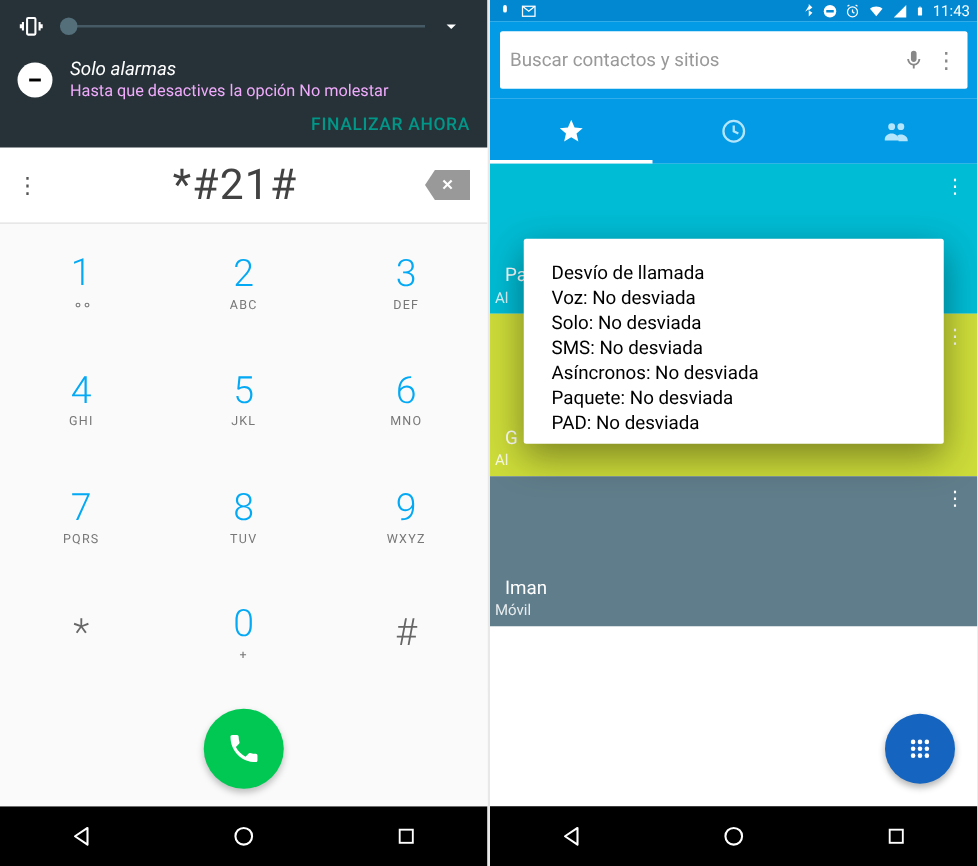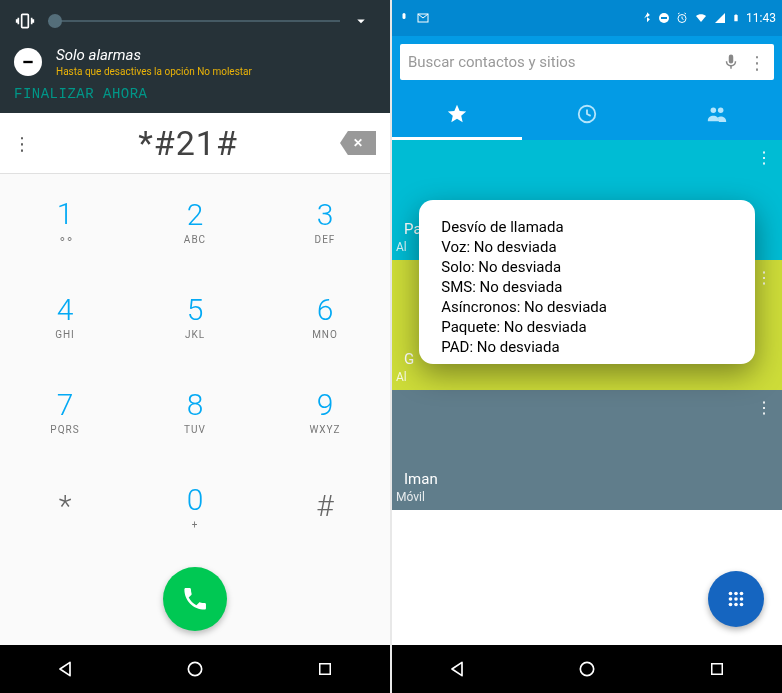--- a/index.html
+++ b/index.html
@@ -12,57 +12,57 @@
   
   .shade { background: #263238; color: #fff; padding: 10px 14px 4px 14px; position: relative; }
   .vol-row { display: flex; align-items: center; gap: 12px; }
   .vol-icon { width: 22px; height: 22px; display: flex; align-items: center; justify-content: center; font-size: 16px; }
   .vol-bar { flex: 1; height: 2px; background: #455a64; position: relative; }
   .vol-knob { position: absolute; left: 0; top: -6px; width: 14px; height: 14px; border-radius: 50%; background: #546e7a; }
   .vol-expand { width: 24px; text-align: center; }
   .alarm-row { display: flex; align-items: center; gap: 14px; margin-top: 14px; }
   .alarm-icon { width: 28px; height: 28px; border-radius: 50%; background: #fff; color: #000; display: flex; align-items: center; justify-content: center; font-weight: bold; font-size: 18px; }
   .alarm-text { font-size: 15px; font-style: italic; }
-  .alarm-sub { color: #eab308; font-size: 10px; margin-top: 2px; }
-  .shade-action-row { padding: 8px 0 6px 0; font-family: Liberation Mono, monospace; }
+  .alarm-sub { color: #f0abfc; font-size: 13px; margin-top: 2px; }
+  .shade-action-row { text-align: right; padding: 8px 0 6px 0; }
   .shade-action { color: #009688; font-size: 14px; letter-spacing: .5px; font-weight: 500; }
   
   .dialer { flex: 1; background: #fafafa; display: flex; flex-direction: column; }
   .dialed-row { display: flex; align-items: center; padding: 10px 14px 10px 8px; background:#fff; border-bottom:1px solid #e0e0e0;}
   .menu-dots { width: 28px; text-align: center; font-size: 18px; color: #555; }
   .dialed { flex: 1; text-align: center; font-size: 34px; font-weight: 400; color: #424242; letter-spacing: 1px;}
   .backspace { width: 36px; height: 24px; background:#999; clip-path: polygon(22% 0, 100% 0, 100% 100%, 22% 100%, 0 50%); display:flex;align-items:center;justify-content:center;color:#fff;font-size:12px;font-weight:bold;}
   .keypad { flex: 1; display: grid; grid-template-columns: repeat(3, 1fr); grid-template-rows: repeat(4, 1fr); }
   .key { display: flex; flex-direction: column; align-items: center; justify-content: center; }
   .key-num { font-size: 30px; color: #03a9f4; font-weight: 300;}
   .key-num.neutral { color:#666; }
   .key-letters { font-size: 10px; color: #777; margin-top: 2px; letter-spacing: 1px; }
   .vm-icon { font-size: 11px; letter-spacing: -2px; color:#777; margin-top:2px;}
   .call-row { height: 92px; display:flex; align-items:center; justify-content:center; background:#fafafa; position:relative;}
   .call-fab { width: 64px; height: 64px; border-radius: 50%; background:#00c853; display:flex; align-items:center; justify-content:center; box-shadow:0 3px 6px rgba(0,0,0,.25);}
   
-  .statusbar { height: 36px; background:#0288d1; color:#fff; display:flex; align-items:center; justify-content:space-between; padding:0 6px; font-size:12px;}
+  .statusbar { height: 17px; background:#0288d1; color:#fff; display:flex; align-items:center; justify-content:space-between; padding:0 6px; font-size:12px;}
   .status-icons { display:flex; gap:6px; align-items:center; }
   .searchbar-wrap { background:#039be5; padding:8px; }
-  .searchbar { background:#fff; height:36px; border-radius:2px; display:flex; align-items:center; padding:0 8px; gap:8px; color:#999;}
+  .searchbar { background:#fff; height:46px; border-radius:2px; display:flex; align-items:center; padding:0 8px; gap:8px; color:#999;}
   .search-text { flex:1; font-size:15px;}
   .tabs { background:#039be5; height:52px; display:flex; position: relative;}
   .tab { flex:1; display:flex; align-items:center; justify-content:center; color:#b3e5fc;}
   .tab.active { color:#fff; }
   .tab-indicator { position:absolute; bottom:0; left:0; width:33.33%; height:3px; background:#fff;}
   .contacts-bg { flex:1; position:relative; }
   .tile-col { position:absolute; inset:0; display:grid; grid-template-rows: 120px 130px 120px; }
   .tile { position:relative; color:#fff; padding:10px;}
   .tile1 { background:#00bcd4; } .tile2 { background:#cddc39;} .tile3 { background:#607d8b;}
   .tile-corner { position:absolute; right:10px; top:8px; font-size:16px;}
   .tile-name { position:absolute; bottom:22px; left:12px; font-size:15px;}
   .tile-sub { position:absolute; bottom:6px; left:4px; font-size:12px; color:rgba(255,255,255,.85);}
   .dial-fab { position:absolute; right:18px; bottom:18px; width:56px; height:56px; border-radius:50%; background:#1565c0; display:flex; align-items:center; justify-content:center; box-shadow:0 3px 6px rgba(0,0,0,.3);}
   .dialog-scrim { position:absolute; inset:0; display:flex; align-items:flex-start; justify-content:center; padding-top:60px;}
-  .dialog { width:86%; background:#fff; border-radius:14px; box-shadow:0 10px 30px rgba(0,0,0,.4); padding:18px 22px 6px 22px;}
+  .dialog { width:86%; background:#fff; border-radius:2px; box-shadow:0 10px 30px rgba(0,0,0,.4); padding:18px 22px 6px 22px;}
   .dialog-line { font-size:15px; color:#000; margin-bottom:2px;}
   .dialog-actions { text-align:right; padding:12px 0 8px 0;}
   .dialog-btn { color:#009688; font-size:14px; font-weight:500; letter-spacing:.5px; padding:8px 6px; display:inline-block;}
   svg { display:block; }
 </style>
 </head>
 <body>
 
 <div class="wrap">
 

